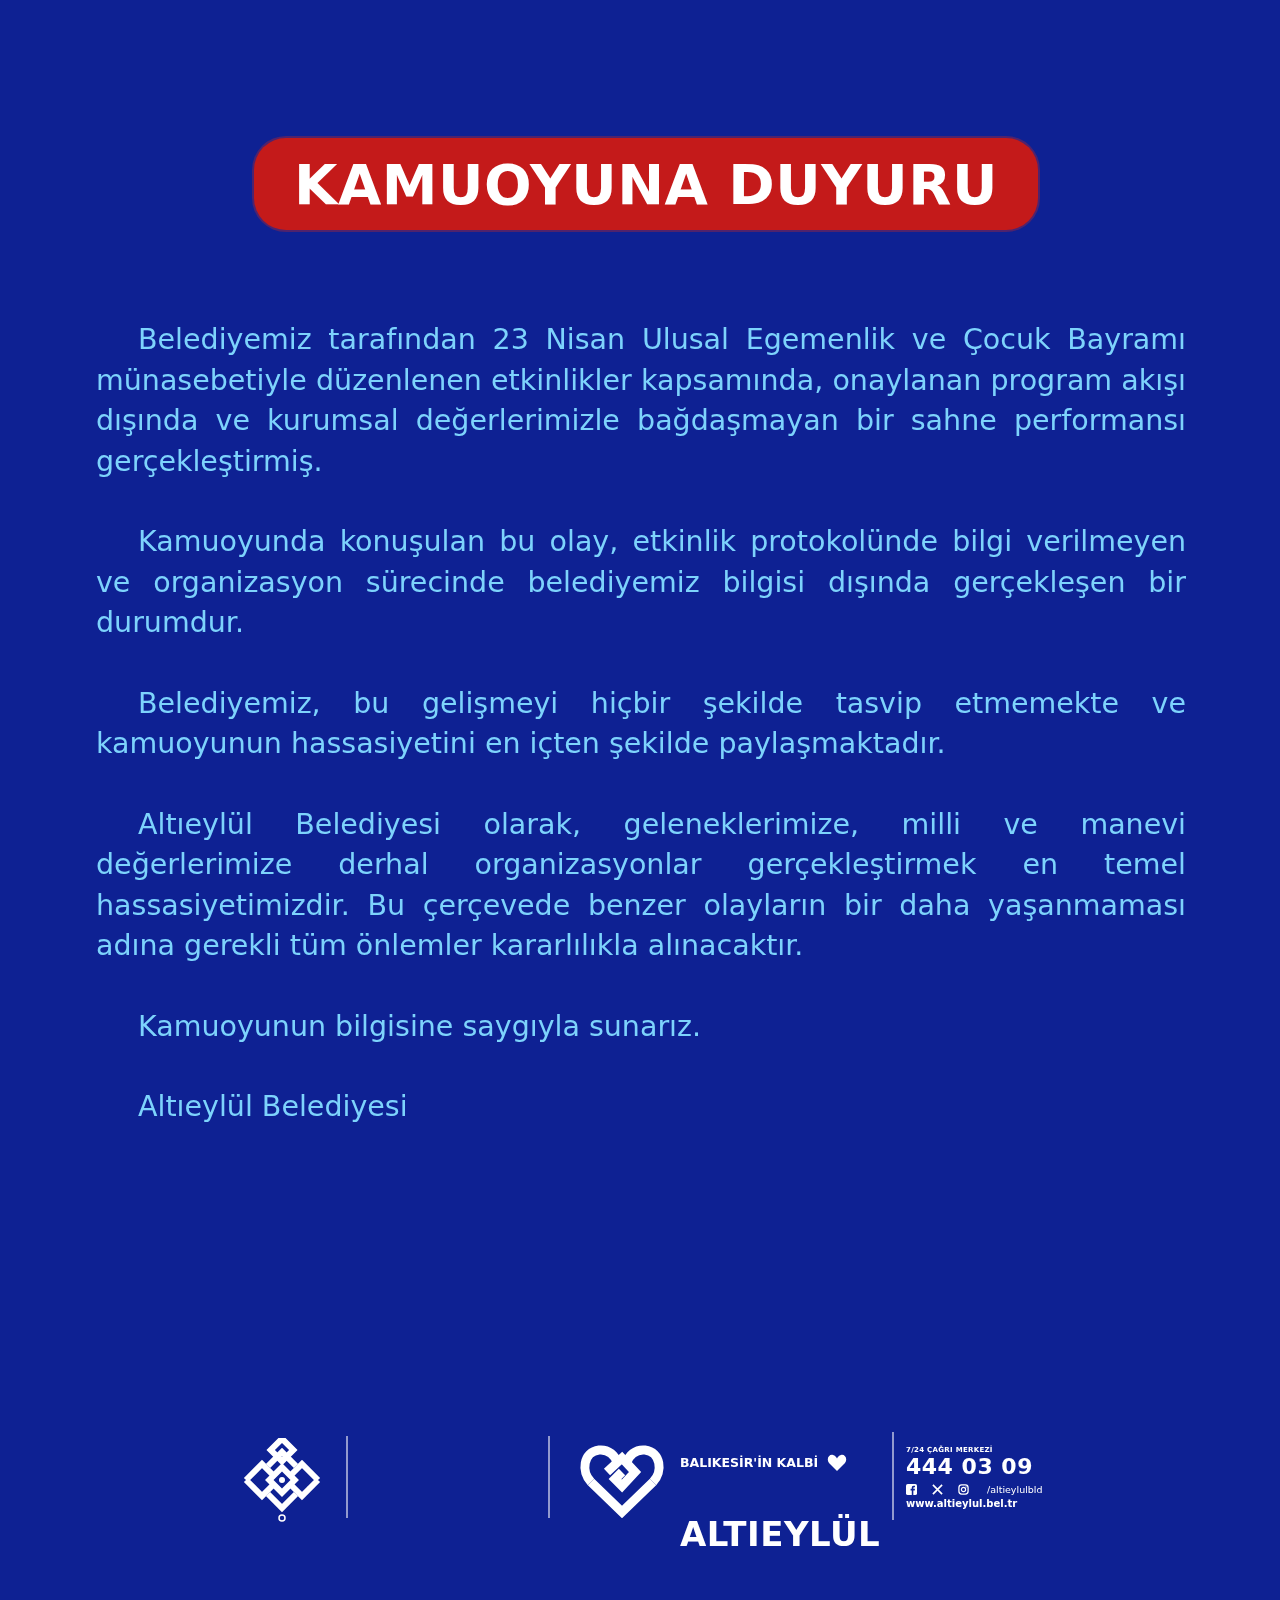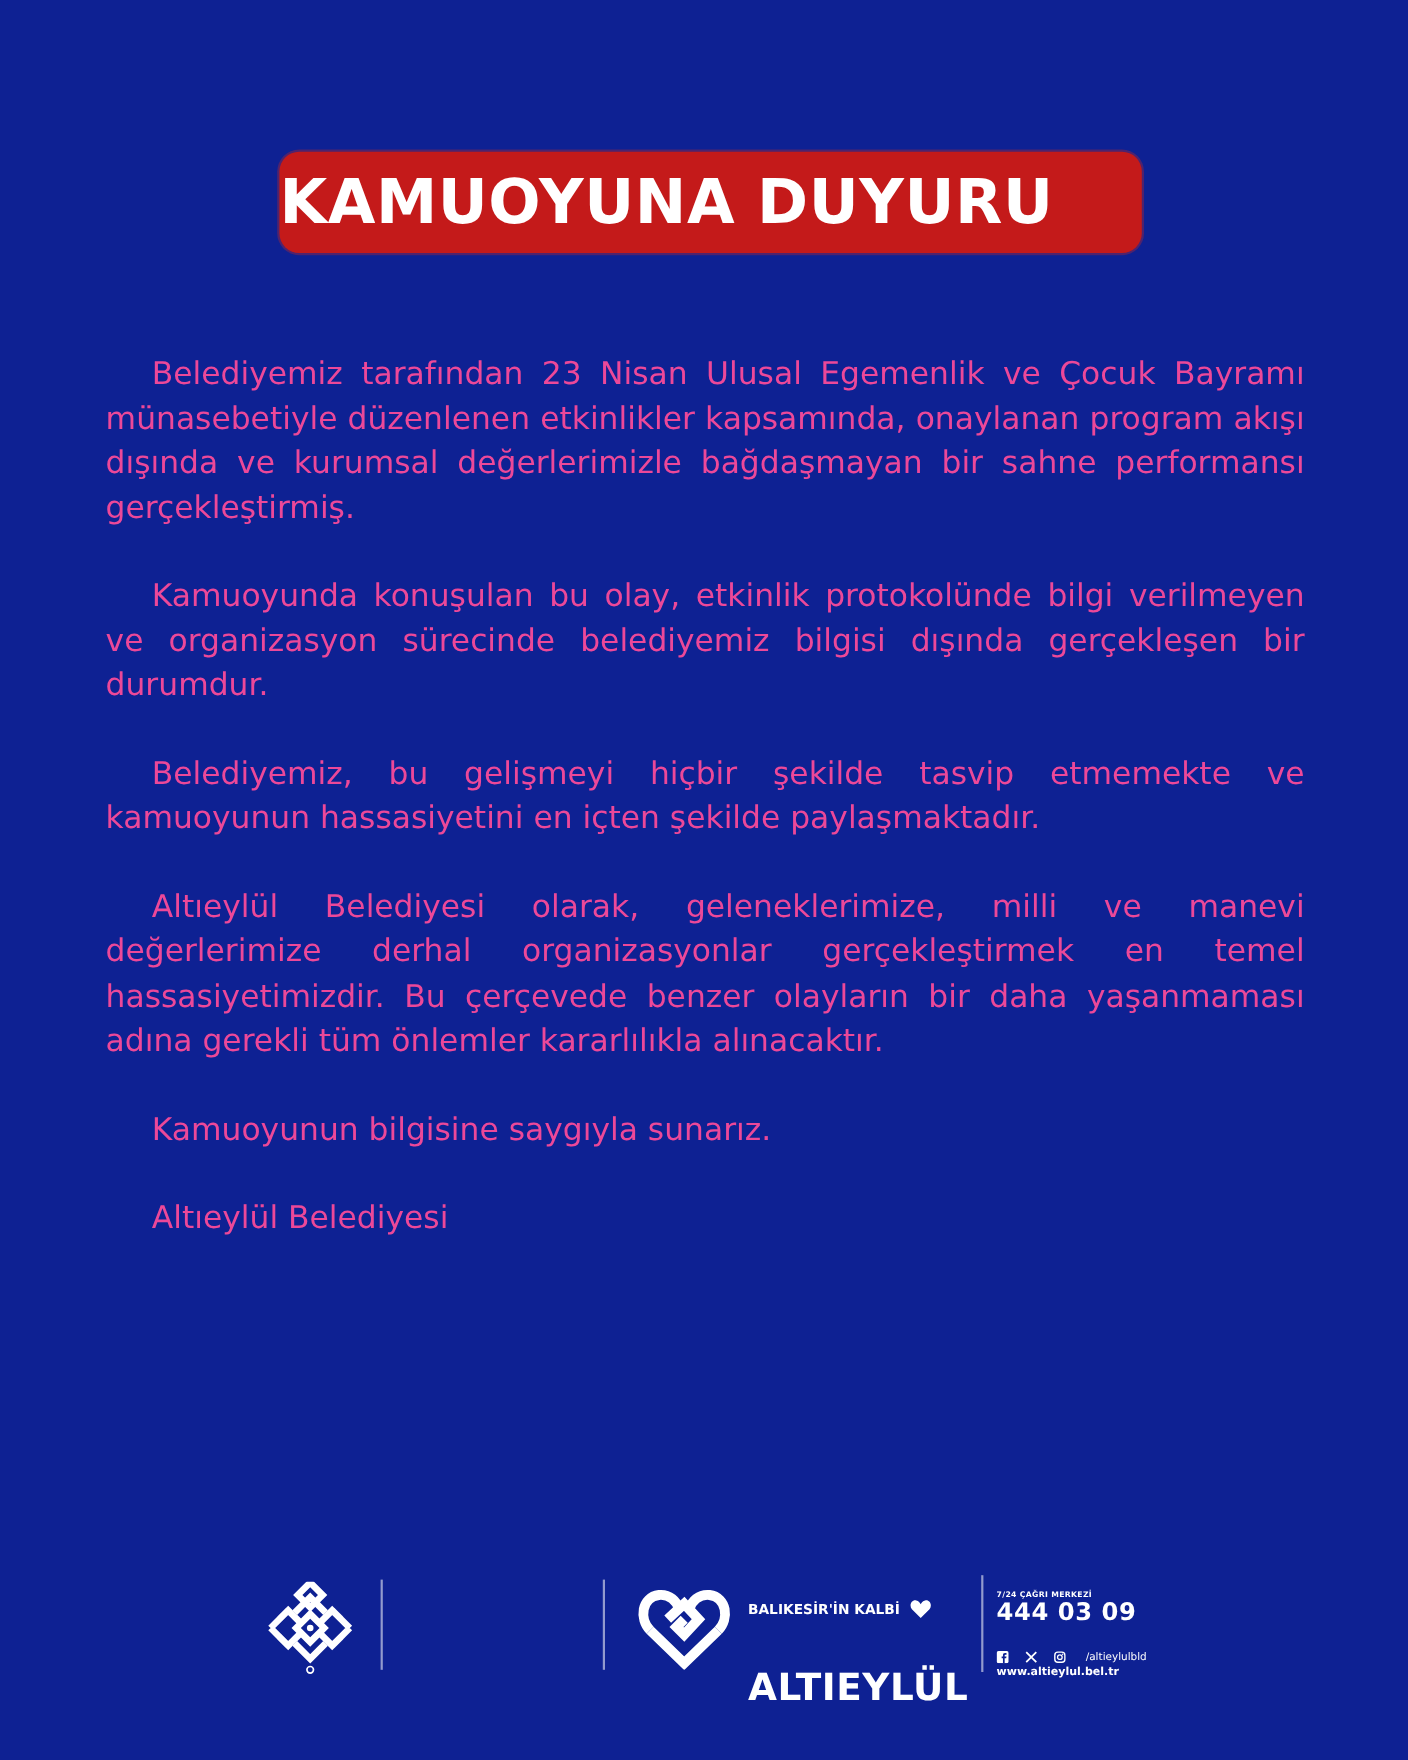--- a/index.html
+++ b/index.html
@@ -15,41 +15,42 @@
       font-family: "DejaVu Sans", "Liberation Sans", sans-serif;
       color: #ffffff;
     }
     .banner {
       position: absolute;
       left: 254px;
       top: 138px;
       width: 784px;
       height: 92px;
       background: #C41A1A;
-      border-radius: 18px;
+      border-radius: 32px;
       box-shadow: 0 0 0 2px rgba(200,40,40,0.35);
       display: flex;
       align-items: center;
+      justify-content: center;
     }
     .banner-title {
       font-family: "DejaVu Sans", "Liberation Sans", sans-serif;
       font-weight: bold;
       font-size: 56px;
       letter-spacing: 0.5px;
       color: #ffffff;
       white-space: nowrap;
     }
     .body-text {
       position: absolute;
       left: 96px;
       top: 320px;
       width: 1090px;
       font-size: 28.5px;
       line-height: 40.5px;
-      color: #ec4899;
+      color: #7dd3fc;
     }
     .para {
       margin: 0 0 40px 0;
       text-indent: 42px;
       text-align: justify;
       hyphens: manual;
     }
     .para.left {
       text-align: left;
     }
@@ -143,21 +144,21 @@
       font-weight: bold;
       font-size: 22px;
       line-height: 26px;
       display: block;
       letter-spacing: 0.5px;
     }
     .social-row {
       display: flex;
       align-items: center;
       gap: 15px;
-      margin-top: 19px;
+      margin-top: 2px;
       height: 14px;
     }
     .soc-icon {
       width: 11px;
       height: 11px;
       display: inline-block;
     }
     .handle {
       font-size: 9.5px;
       margin-left: 3px;

